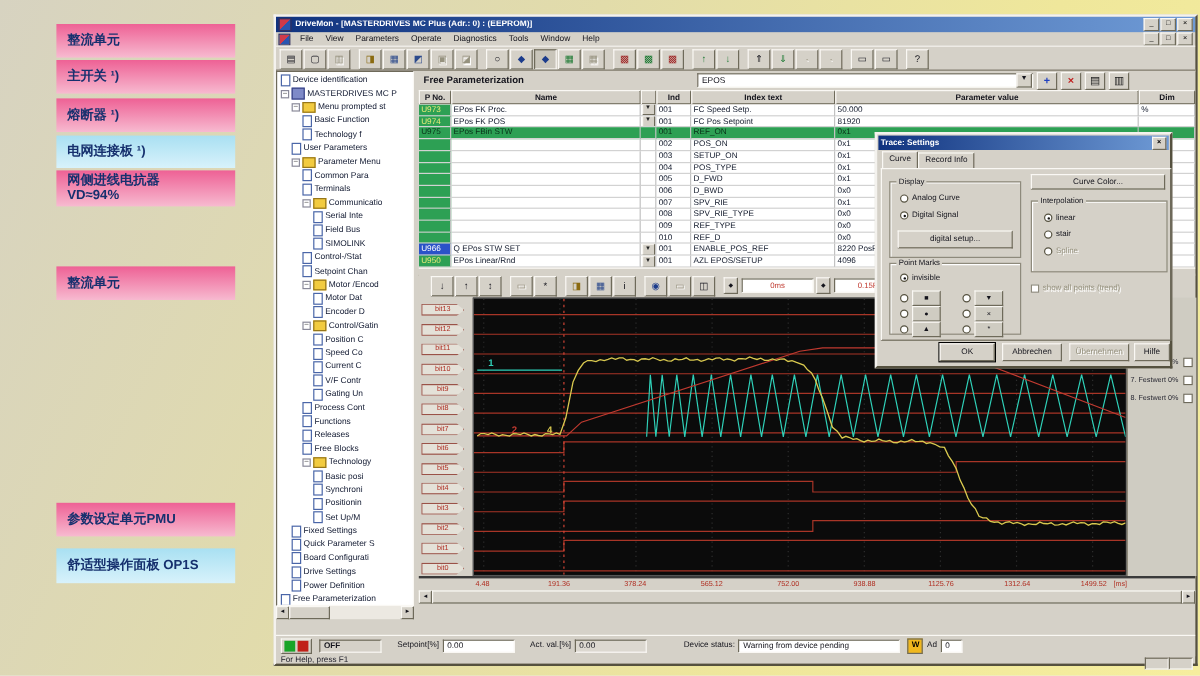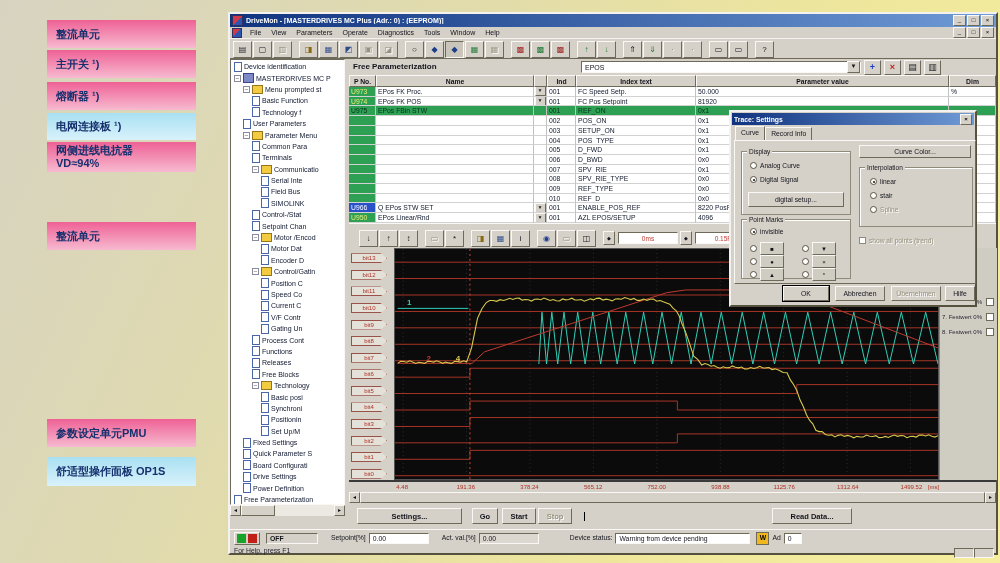--- a/index.html
+++ b/index.html
@@ -646,28 +646,20 @@
           <span class="xtick" style="left: 435.111px;">1125.76</span>
           <span class="xtick" style="left: 498.767px;">1312.64</span>
           <span class="xtick" style="left: 562.423px;">1499.52</span>
           <span class="xtick" style="left: 584.55px;">[ms]</span>
         </div>
       <div id="trace-scroll">
         <div class="sb-btn">◄</div>
         <div class="sb-thumb" style="flex:1"></div>
         <div class="sb-btn">►</div>
       </div>
-      <div id="trace-buttons">
-        <div class="big-btn" style="width:105px;margin-left:8px">Settings...</div>
-        <div class="big-btn" style="width:26px;margin-left:10px">Go</div>
-        <div class="big-btn" style="width:34px;margin-left:4px">Start</div>
-        <div class="big-btn disabled" style="width:34px;margin-left:2px">Stop</div>
-        <div id="caret-field"></div>
-        <div class="big-btn" style="width:80px;margin-left:10px">Read Data...</div>
-      </div>
     </div>
   </div>
 
   <div id="statusbar">
     <span class="led-wrap">
       <span class="led" style="background:#18a428"></span>
       <span class="led" style="background:#c02018"></span>
     </span>
     <span class="scell sunken" style="width:52px;margin-left:6px;background:#d5d1c8;font-weight:bold">OFF</span>
     <span class="scell" style="margin-left:10px">Setpoint[%]</span>

